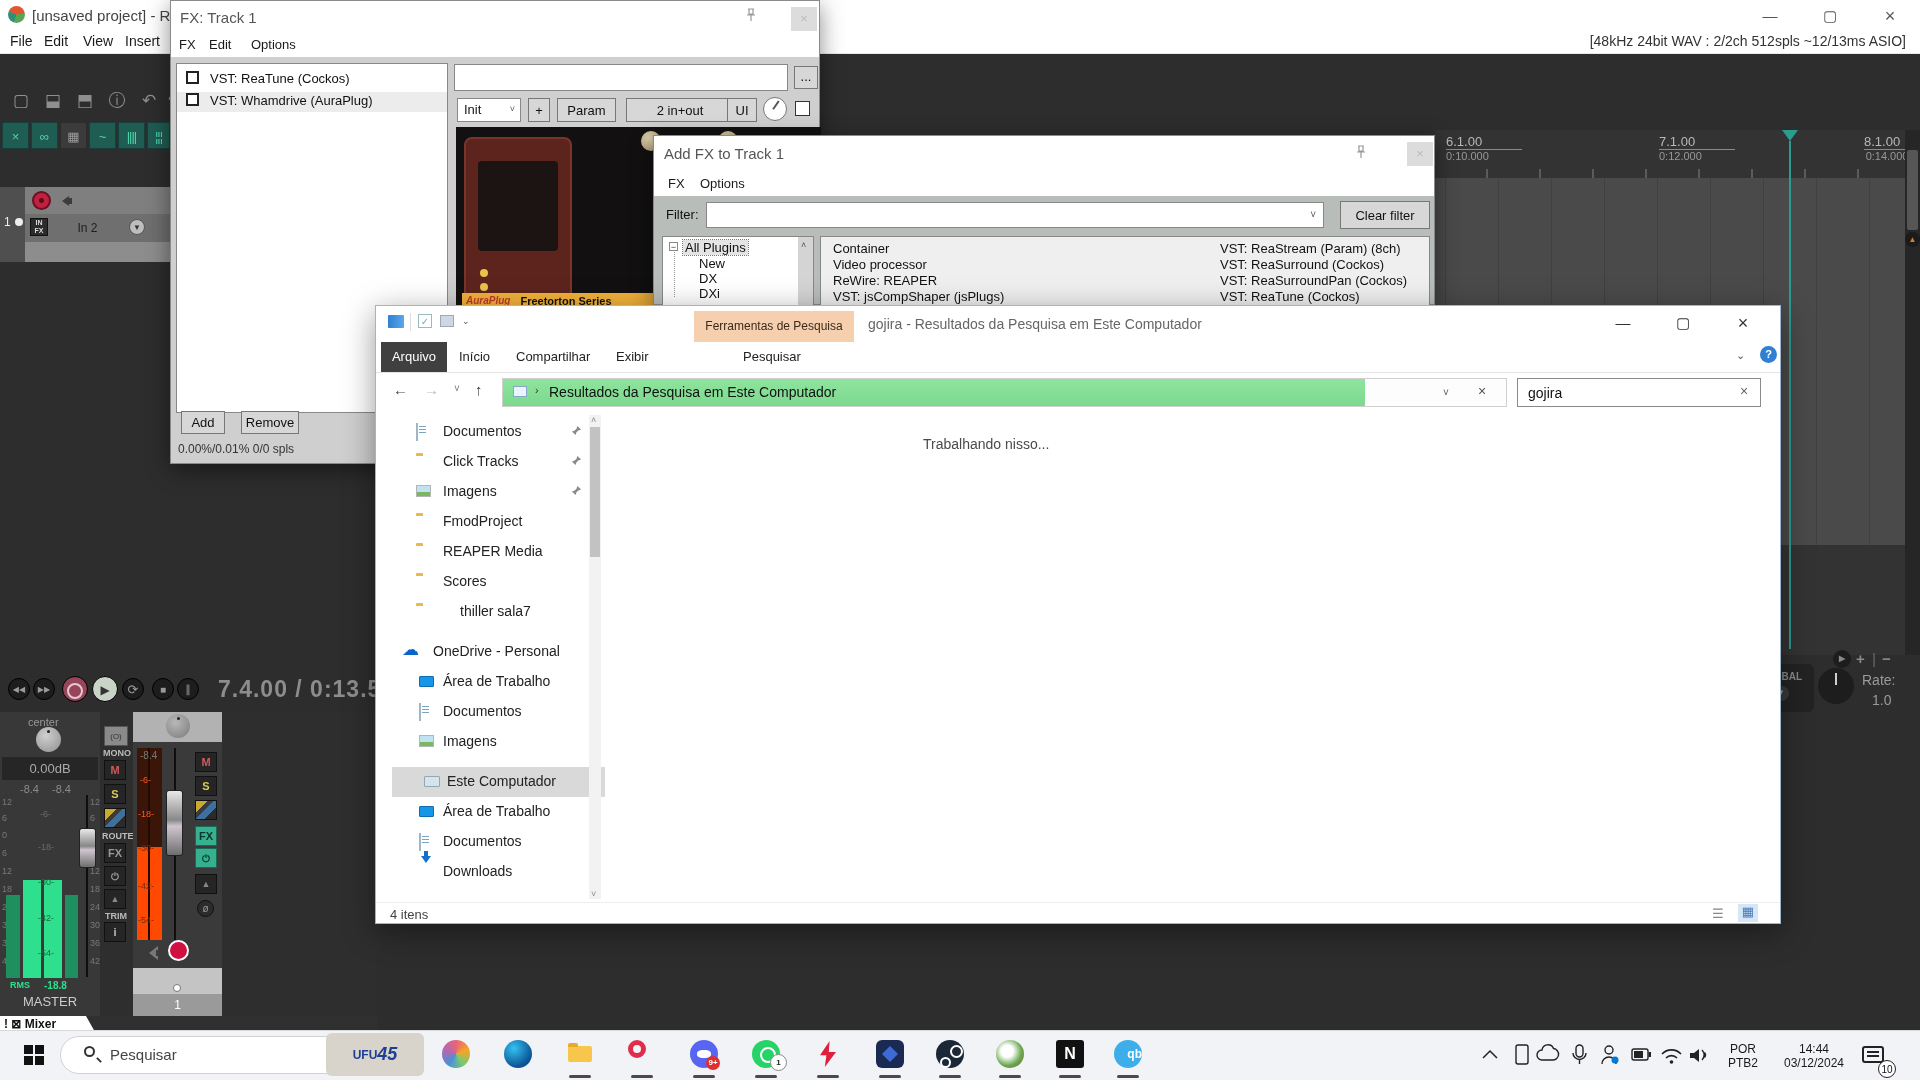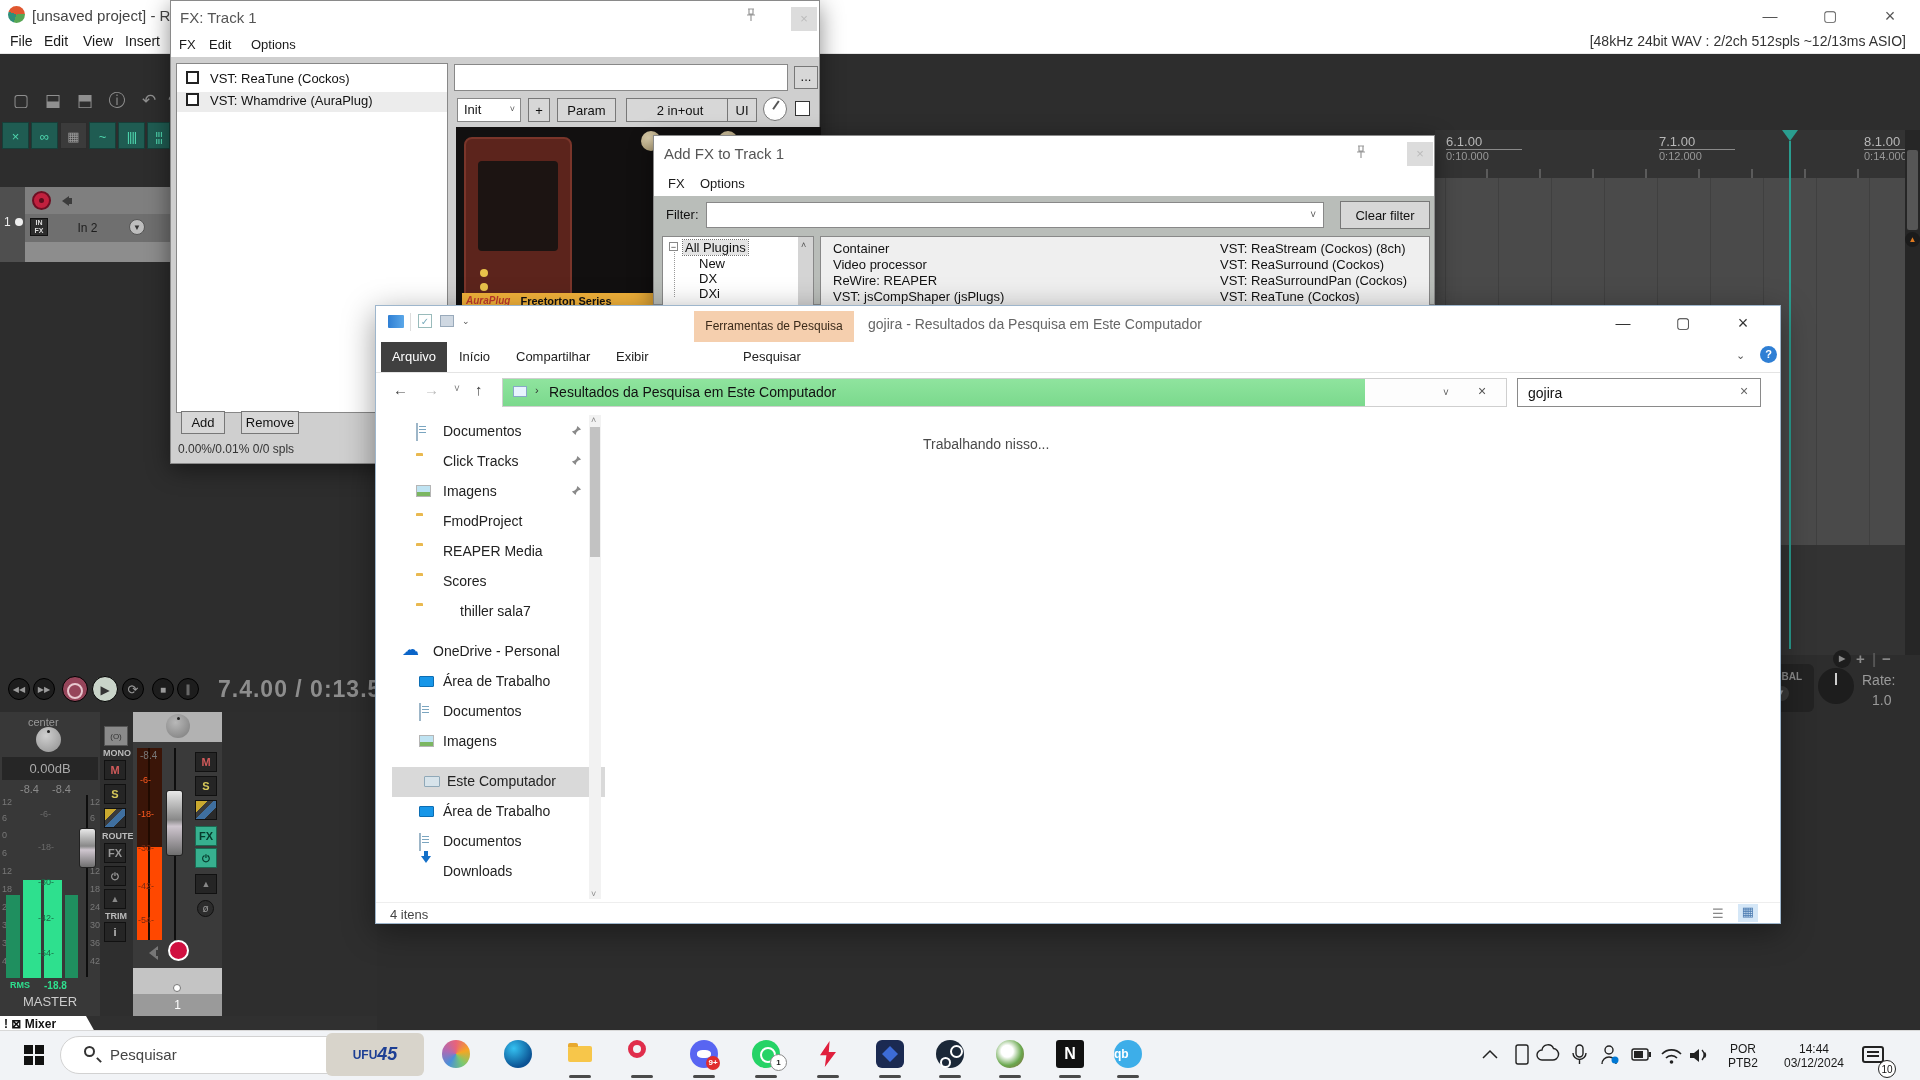--- a/index.html
+++ b/index.html
@@ -204,21 +204,21 @@
 
   <div class="abs ruler">
     <div class="abs" style="left:11px;top:4px;">
       <div class="rl-bar txt">6.1.00</div>
       <div class="rl-time txt">0:10.000</div>
     </div>
     <div class="abs" style="left:224px;top:4px;">
       <div class="rl-bar txt">7.1.00</div>
       <div class="rl-time txt">0:12.000</div>
     </div>
-    <div class="abs" style="left:429px;top:4px;">
+    <div class="abs" style="left:429px;top:4px;text-align:center;">
       <div class="rl-bar txt" style="padding-right:10px;">8.1.00</div>
       <div class="rl-time txt">0:14.000</div>
     </div>
   </div>
   <div class="abs arrange"></div>
   <div class="abs" style="left:1781px;top:545px;width:124px;height:110px;background:#333;"></div>
   <div class="abs cursor-line"></div>
   <div class="abs cursor-tri"></div>
   <div class="abs vsb"></div>
   <div class="abs vsb-thumb"></div>
@@ -409,21 +409,21 @@
     <div class="abs" style="left:11px;top:15px;width:1px;height:45px;border-left:1px dotted #999;"></div>
     <div class="abs" style="left:135px;top:0;width:15px;height:68px;background:#d4d4d4;">
         <span class="abs" style="left:3px;top:3px;font-size:9px;color:#555;">˄</span>
       </div>
   </div>
   <div class="abs plist" style="left:166px;top:100px;width:610px;height:70px;">
     <span class="abs plist-cell txt" style="left:12px;top:4px;">Container</span>
     <span class="abs plist-cell txt" style="left:12px;top:20px;">Video processor</span>
     <span class="abs plist-cell txt" style="left:12px;top:36px;">ReWire: REAPER</span>
     <span class="abs plist-cell txt" style="left:12px;top:52px;">VST: jsCompShaper (jsPlugs)</span>
-    <span class="abs plist-cell txt" style="left:399px;top:4px;">VST: ReaStream (Cockos) (8ch)</span>
+    <span class="abs plist-cell txt" style="left:399px;top:4px;">VST: ReaStream (Param) (8ch)</span>
     <span class="abs plist-cell txt" style="left:399px;top:20px;">VST: ReaSurround (Cockos)</span>
     <span class="abs plist-cell txt" style="left:399px;top:36px;">VST: ReaSurroundPan (Cockos)</span>
     <span class="abs plist-cell txt" style="left:399px;top:52px;">VST: ReaTune (Cockos)</span>
   </div>
 </div>
 
 <div class="abs ex-win">
 
   <div class="abs" style="left:12px;top:9px;width:16px;height:13px;background:linear-gradient(90deg,#2f7fd4,#5aa7e8);border-radius:1px;"></div>
   <div class="abs" style="left:34px;top:7px;width:1px;height:18px;background:#ddd;"></div>
@@ -552,21 +552,21 @@
   </div>
 <div class="abs tb-ico" style="left:876px;background:#1b2a52;border-radius:6px;">
     <span style="position:absolute;left:6px;top:6px;width:16px;height:16px;background:#3d6bd6;clip-path:polygon(50% 0,100% 50%,50% 100%,0 50%);"></span>
   </div>
 <div class="abs tb-ico" style="left:936px;background:#1b2838;border-radius:50%;">
     <span style="position:absolute;left:14px;top:5px;width:9px;height:9px;border:2px solid #fff;border-radius:50%;"></span>
     <span style="position:absolute;left:4px;top:17px;width:7px;height:7px;border:2px solid #fff;border-radius:50%;"></span>
   </div>
 <div class="abs tb-ico" style="left:996px;background:radial-gradient(circle at 40% 40%,#fff 25%,#6aa84f 60%,#8a5a3a);border-radius:50%;"></div>
 <div class="abs tb-ico" style="left:1056px;background:#111;color:#fff;font-weight:bold;font-size:16px;text-align:center;line-height:28px;border-radius:3px;">N</div>
-<div class="abs tb-ico" style="left:1114px;background:#3daee9;color:#fff;font-weight:bold;font-size:12px;text-align:left;line-height:28px;border-radius:50%;">qb</div>
+<div class="abs tb-ico" style="left:1114px;background:#3daee9;color:#fff;font-weight:bold;font-size:12px;text-align:right;line-height:28px;border-radius:50%;">qb</div>
 
 <div class="abs runbar" style="left:569px;"></div>
 <div class="abs runbar" style="left:631px;"></div>
 <div class="abs runbar" style="left:693px;"></div>
 <div class="abs runbar" style="left:755px;"></div>
 <div class="abs runbar" style="left:817px;"></div>
 <div class="abs runbar" style="left:879px;"></div>
 <div class="abs runbar" style="left:939px;"></div>
 <div class="abs runbar" style="left:999px;"></div>
 <div class="abs runbar" style="left:1059px;"></div>

